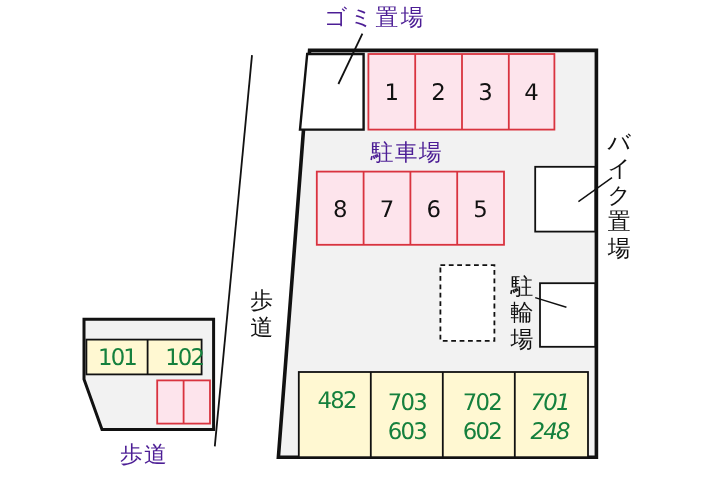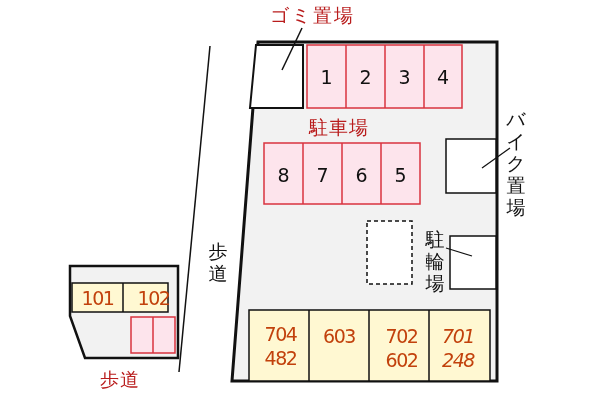--- a/index.html
+++ b/index.html
@@ -1,22 +1,22 @@
 <!DOCTYPE html>
 <html><head>
 <meta charset="utf-8">
 <style>
   html, body { margin:0; padding:0; background:#ffffff; }
   body { width:600px; height:400px; position:relative; overflow:hidden;
          font-family:"DejaVu Sans", sans-serif; color:#111; }
   svg.layout { position:absolute; left:0; top:0; }
-  .lbl { position:absolute; font-size:19px; line-height:1; color:#b91c1c; white-space:nowrap; }
+  .lbl { position:absolute; font-size:19px; line-height:1; color:#4c1d95; white-space:nowrap; }
   .vlbl { position:absolute; font-size:19px; line-height:22px; width:22px; text-align:center; color:#111; }
   .pnum { position:absolute; font-size:19px; text-align:center; color:#111; }
-  .unum { position:absolute; font-size:19px; text-align:center; line-height:24px; color:#c2410c; letter-spacing:-1.5px; }
+  .unum { position:absolute; font-size:19px; text-align:center; line-height:24px; color:#15803d; letter-spacing:-1.5px; }
 </style>
 </head>
 <body>
 
 <svg class="layout" width="600" height="400" viewBox="0 0 600 400">
 
   <line x1="210" y1="46" x2="179" y2="372" stroke="#111" stroke-width="1.5"></line>
 
   <polygon points="258,42 497,42 497,381 232,381" fill="#f2f2f2" stroke="#111" stroke-width="3"></polygon>
 
@@ -81,24 +81,24 @@
 <div class="pnum" style="left:346px;top:66px;width:39px;">2</div>
 <div class="pnum" style="left:385px;top:66px;width:39px;">3</div>
 <div class="pnum" style="left:424px;top:66px;width:38px;">4</div>
 
 <div class="pnum" style="left:264px;top:164px;width:39px;">8</div>
 <div class="pnum" style="left:303px;top:164px;width:39px;">7</div>
 <div class="pnum" style="left:342px;top:164px;width:39px;">6</div>
 <div class="pnum" style="left:381px;top:164px;width:39px;">5</div>
 
 <div class="unum" style="left:252px;top:322px;width:57px;">
-  <div>704</div>
     <div>482</div>
 </div>
 <div class="unum" style="left:309px;top:324px;width:60px;">
+  <div>703</div>
     <div>603</div>
 </div>
 <div class="unum" style="left:369px;top:324px;width:65px;">
   <div>702</div>
     <div>602</div>
 </div>
 <div class="unum" style="left:429px;top:324px;width:58px;font-style:italic;">
   <div>701</div>
     <div>248</div>
 </div>

